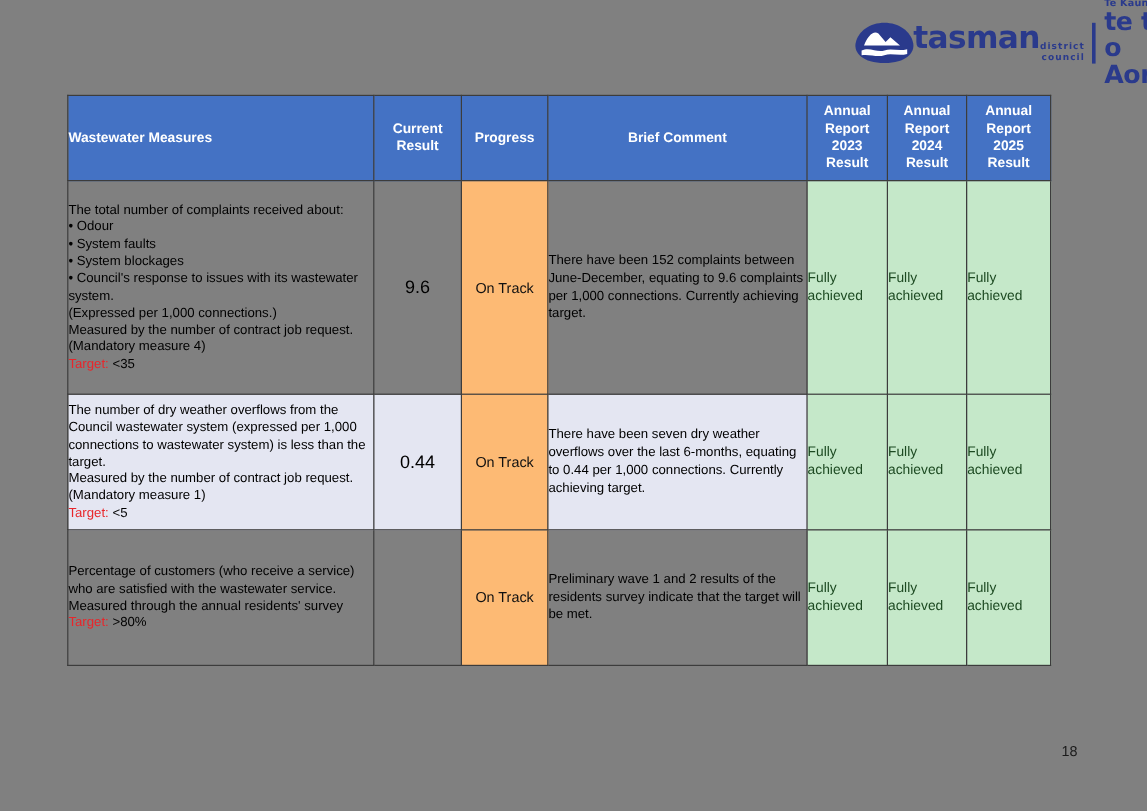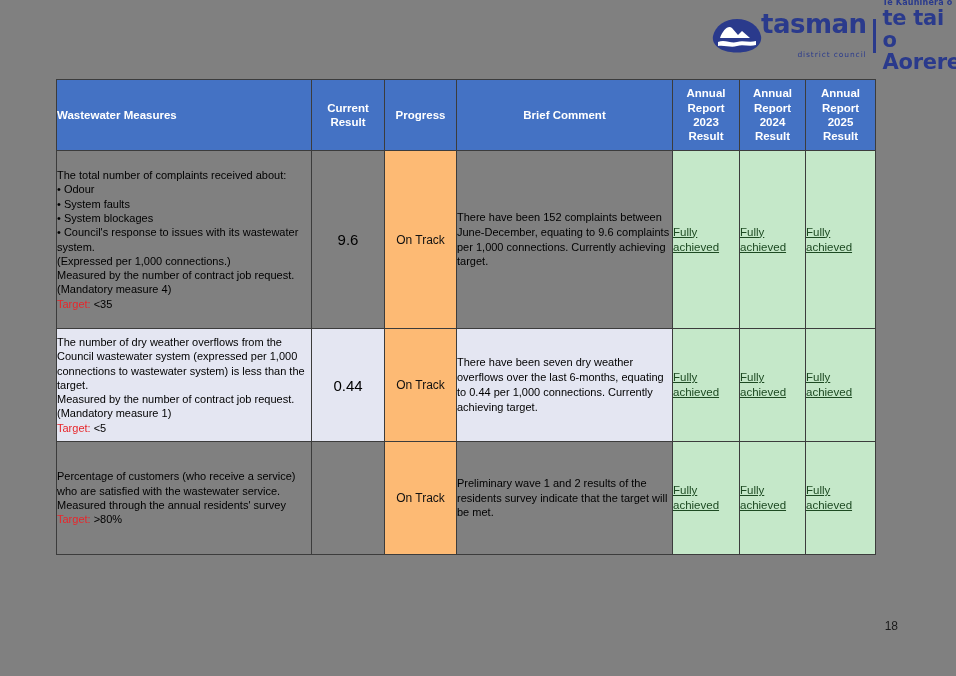--- a/index.html
+++ b/index.html
@@ -25,35 +25,35 @@
     display: flex;
     align-items: center;
   }
   #logo-mark {
     width: 52px;
     height: 36px;
     flex: 0 0 auto;
   }
   #logo-wordmark {
     display: flex;
-    flex-direction: column;
+    flex-direction: row;
     justify-content: flex-end;
     margin-left: -2px;
   }
   #logo-tasman {
     font-family: "DejaVu Sans", sans-serif;
     font-weight: bold;
     font-size: 26px;
     color: #2a3a8c;
     line-height: 0.92;
     letter-spacing: -0.5px;
   }
   #logo-dc {
     font-family: "DejaVu Sans", sans-serif;
-    font-weight: normal;
+    font-weight: bold;
     font-size: 7.5px;
     color: #2a3a8c;
     letter-spacing: 0.9px;
     text-align: right;
     margin-top: 13px;
   }
   #logo-divider {
     width: 3px;
     height: 34px;
     background: #2a3a8c;
@@ -134,21 +134,20 @@
     color: #000;
   }
   td.c-annual {
     text-align: left;
     font-size: 11.5px;
     line-height: 1.3;
     color: #1d4a22;
     background: #C5E8C9;
     padding: 4px 7px;
     vertical-align: middle;
-    text-decoration: underline;
   }
 
   tr.row-shaded td.c-measure,
   tr.row-shaded td.c-result,
   tr.row-shaded td.c-comment {
     background: #E4E6F2;
   }
   tr.row-clear td.c-measure,
   tr.row-clear td.c-result,
   tr.row-clear td.c-comment {

